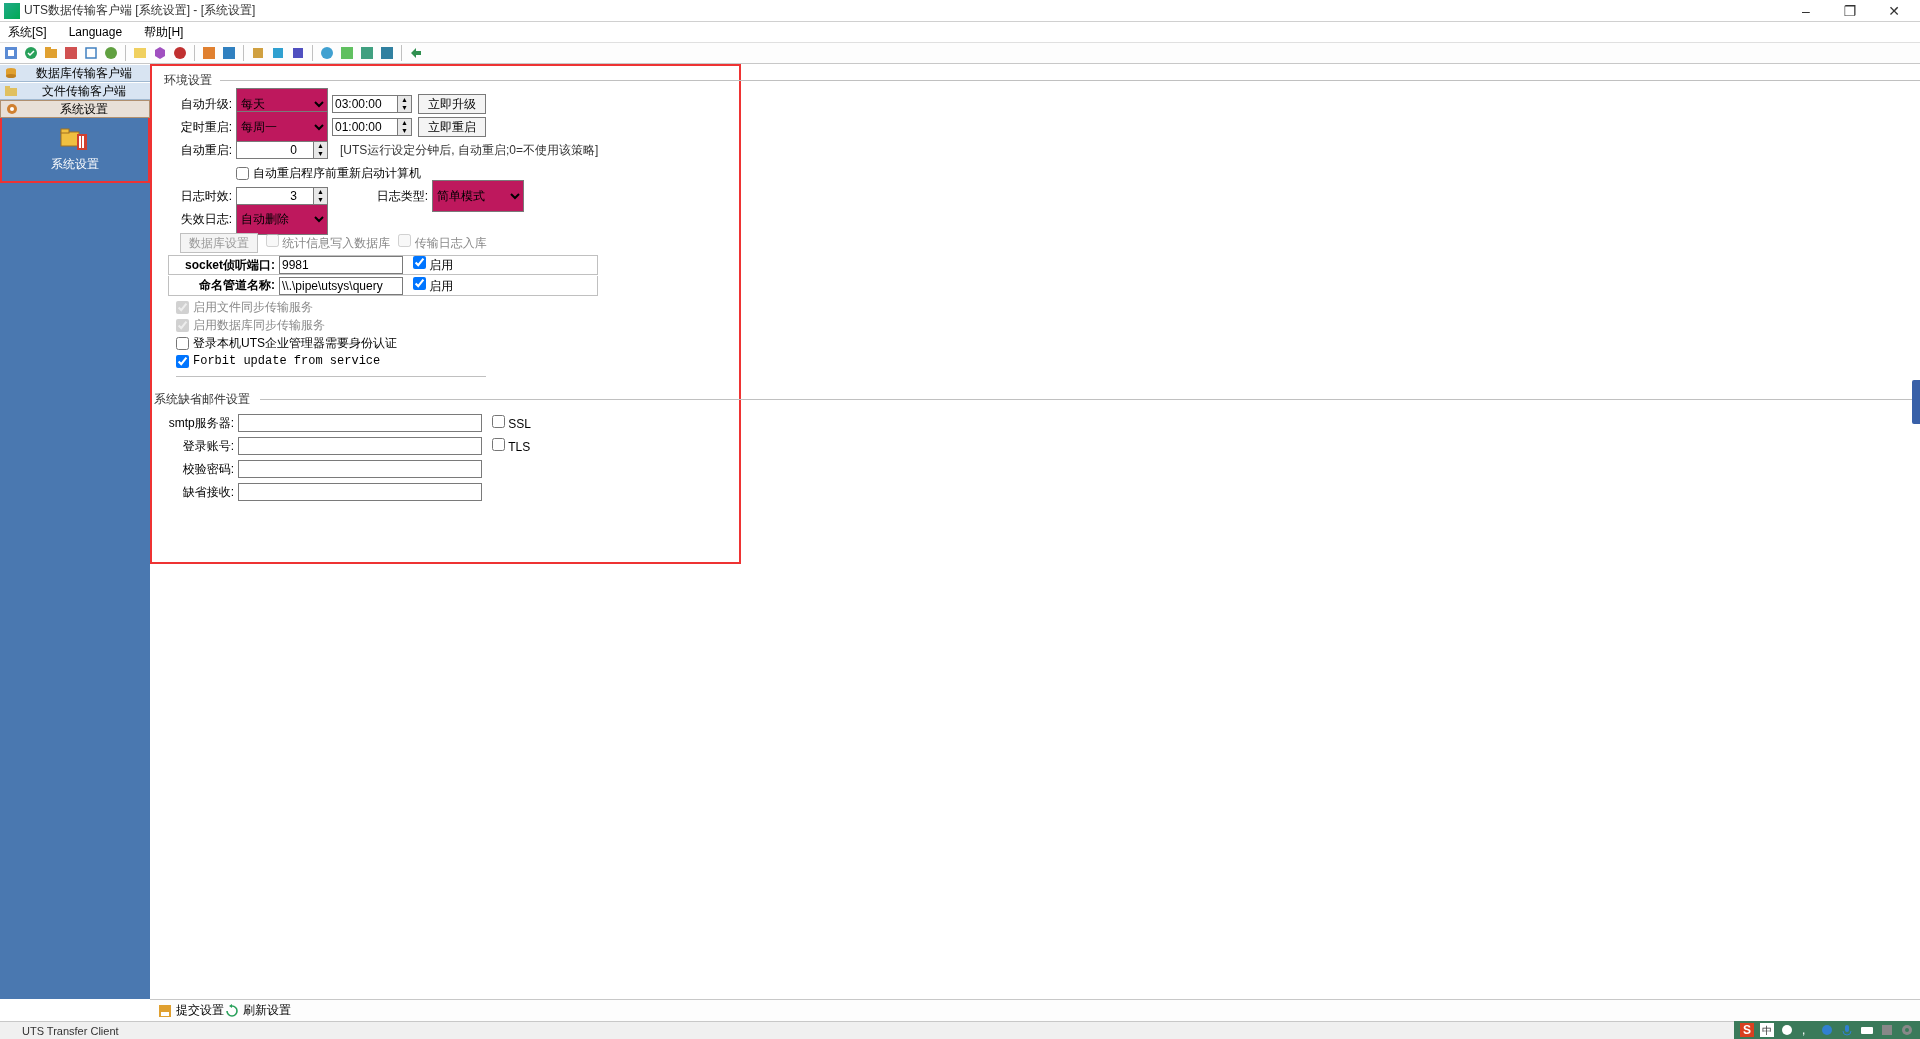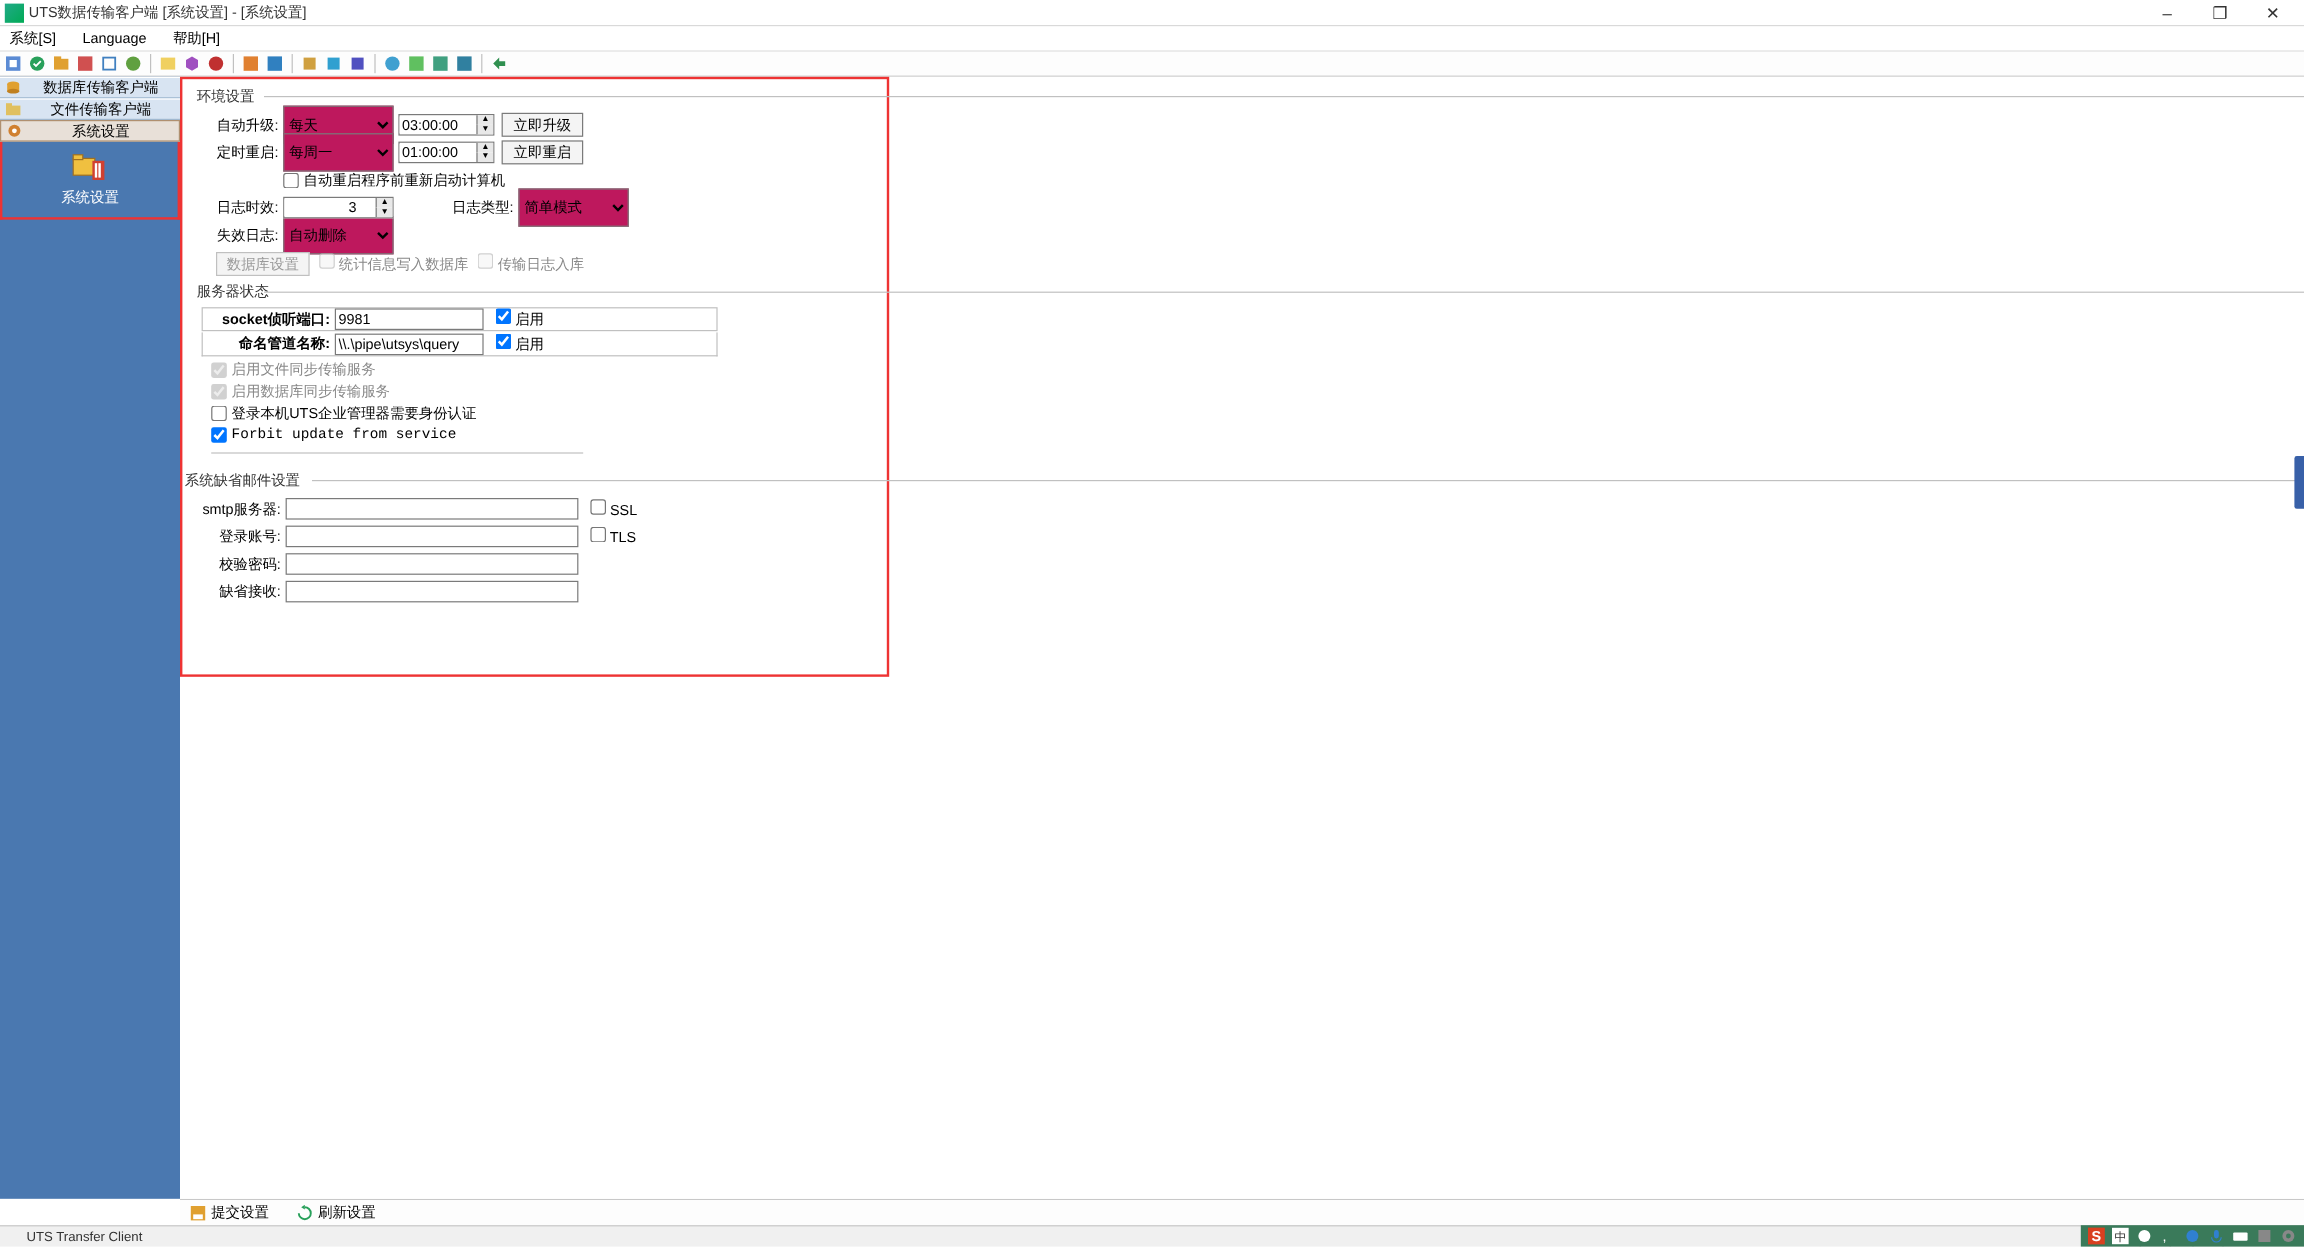--- a/index.html
+++ b/index.html
@@ -61,21 +61,21 @@
 button.winbtn2 { height: 20px; min-width: 68px; font-size: 12px; border: 1px solid #7a7a7a; background: #f4f4f4; padding: 0 8px; margin-left: 6px; }
 button.winbtn2:disabled { color: #999; border-color: #c0c0c0; }
 
 .chk-row { display: flex; align-items: center; height: 18px; font-size: 12px; }
 .chk-row input { margin-right: 4px; }
 .chk-row.disabled { color: #888; }
 
 .gap { height: 10px; }
 
 
-.bottom-actions { height: 22px; border-top: 1px solid #c8c8c8; background: #fdfdfd; display: flex; align-items: center; padding: 0 8px; gap: 23px; margin-left: 150px; }
+.bottom-actions { height: 22px; border-top: 1px solid #c8c8c8; background: #fdfdfd; display: flex; align-items: center; padding: 0 8px; gap: 1px; margin-left: 150px; }
 .bottom-actions .act { display: flex; align-items: center; gap: 4px; font-size: 12px; }
 .bottom-actions .aicon { width: 14px; height: 14px; }
 
 
 .statusbar { height: 18px; background: #f0f0f0; border-top: 1px solid #c8c8c8; display: flex; align-items: center; padding: 0 22px; font-size: 11px; color: #333; }
 .statusbar .spacer { flex: 1; }
 .statusbar .cell { padding: 0 6px; border-left: 1px solid #c8c8c8; height: 16px; display: flex; align-items: center; gap: 3px; }
 
 
 .tray { position: absolute; right: 0; bottom: 0; height: 18px; background: #3a7a5a; display: flex; align-items: center; gap: 6px; padding: 0 6px; color: #fff; }
@@ -283,20 +283,31 @@
         <div class="spin time-spin" style="margin-left:4px">
           <input style="text-align: left; padding-left: 2px;" value="01:00:00">
           <span class="updn">
               <div>▲</div>
               <div>▼</div>
             </span>
         </div>
         <button class="winbtn2">立即重启</button>
       </div>
 
+      <div class="row">
+        <span class="lbl">自动重启:</span>
+        <div class="spin" style="width:92px">
+          <input value="0" style="">
+          <span class="updn">
+              <div>▲</div>
+              <div>▼</div>
+            </span>
+        </div>
+        <span style="margin-left:12px;color:#333">[UTS运行设定分钟后, 自动重启;0=不使用该策略]</span>
+      </div>
 
       <div class="row" style="padding-left:68px">
         <input type="checkbox" style="">
         <span style="margin-left:4px">自动重启程序前重新启动计算机</span>
       </div>
 
       <div class="row">
         <span class="lbl">日志时效:</span>
         <div class="spin" style="width:92px">
           <input value="3" style="">
@@ -313,21 +324,20 @@
         <span class="lbl">失效日志:</span>
         <select class="combo combo-w"><option>自动删除</option></select>
       </div>
 
       <div class="row" style="margin-top:2px">
         <button class="winbtn2" disabled="" style="margin-left:12px">数据库设置</button>
         <span style="margin-left:8px;color:#888"><input type="checkbox" disabled="" style=""> <span>统计信息写入数据库</span></span>
         <span style="margin-left:8px;color:#888"><input type="checkbox" disabled="" style=""> <span>传输日志入库</span></span>
       </div>
 
-      <div class="fieldset-title" style="margin-top:4px">服务器状态</div>
 
       <div class="row" style="border:1px solid #c0c0c0;height:20px;width:430px">
         <span class="lbl-wide">socket侦听端口:</span>
         <input class="txt" style="width: 124px;" value="9981">
         <span style="margin-left:10px"><input type="checkbox" checked="" style=""> <span>启用</span></span>
       </div>
 
       <div class="row" style="border:1px solid #c0c0c0;border-top:none;height:20px;width:430px">
         <span class="lbl-wide">命名管道名称:</span>
         <input class="txt" style="width: 124px;" value="\\.\pipe\utsys\query">

